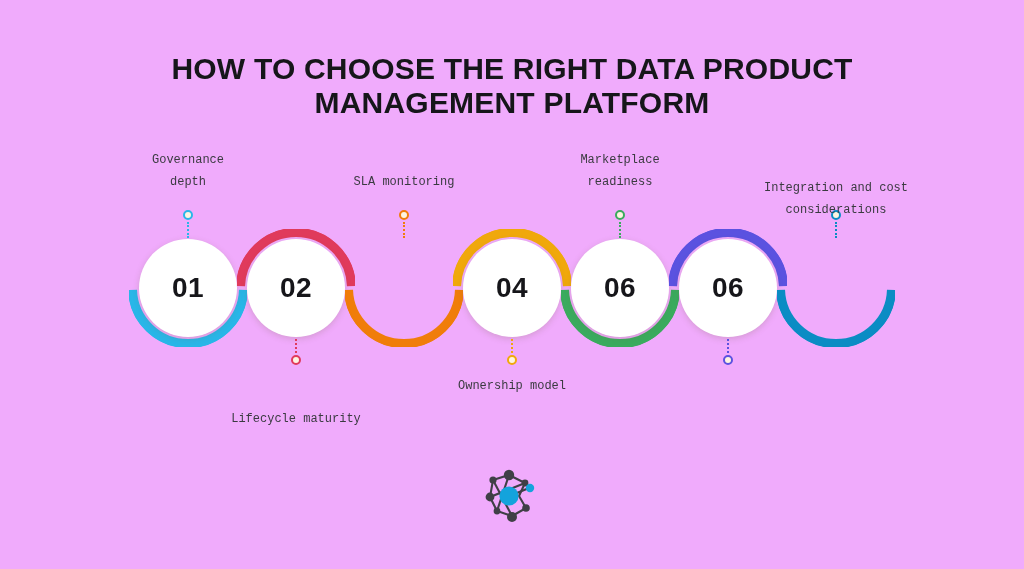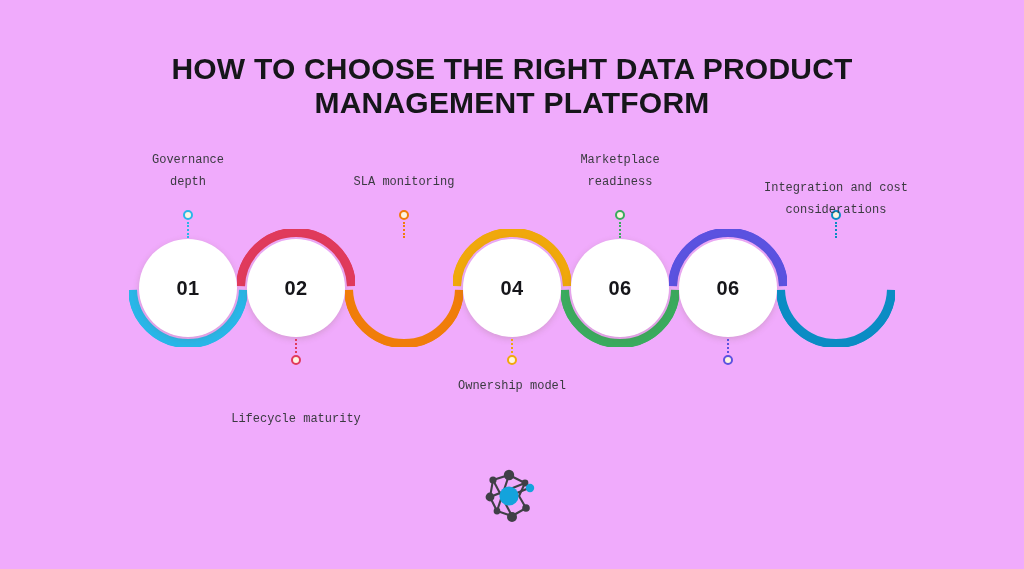--- a/index.html
+++ b/index.html
@@ -65,21 +65,21 @@
     border-radius: 50%;
     background: #ffffff;
     box-shadow: 0 2px 6px rgba(120, 100, 70, 0.22);
     display: flex;
     align-items: center;
     justify-content: center;
   }
   .step .num {
     font-family: "Liberation Sans", sans-serif;
     font-weight: bold;
-    font-size: 20px;
+    font-size: 28px;
     color: #16161a;
     letter-spacing: 0.5px;
   }
 
   
   .conn {
     position: absolute;
     width: 12px;
   }
   .conn .dots {

